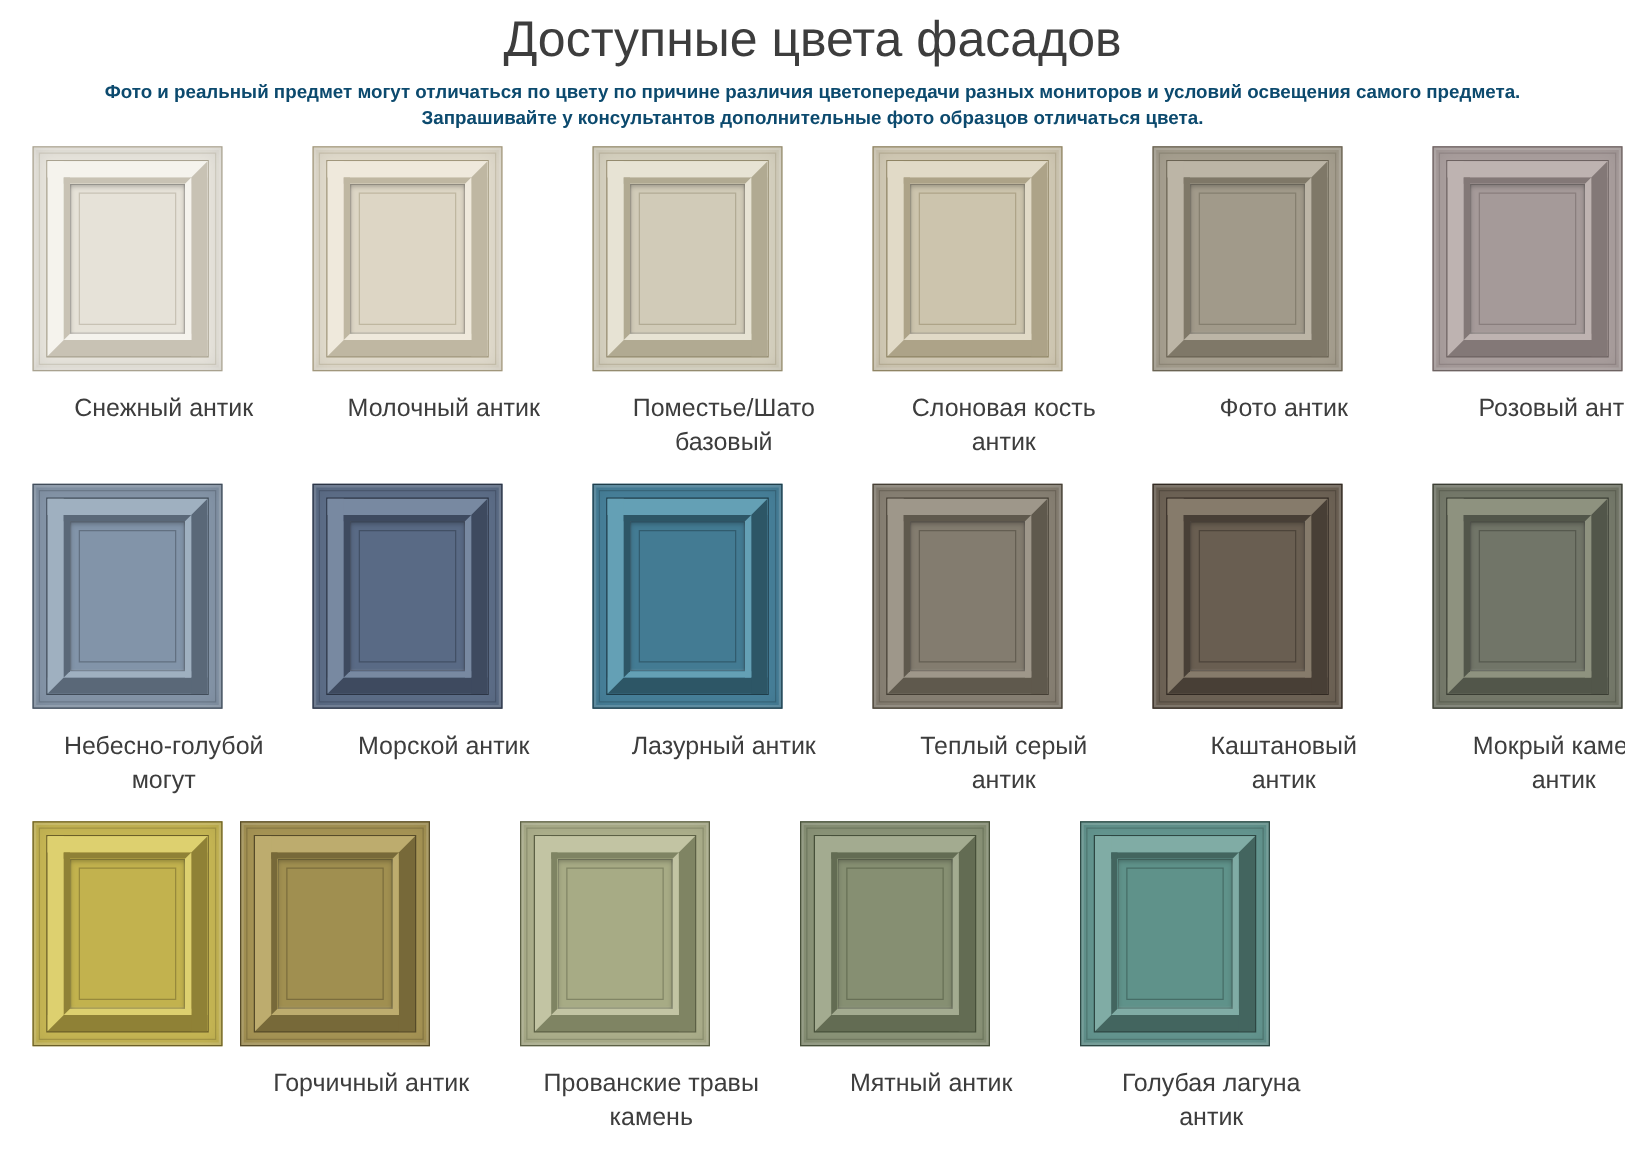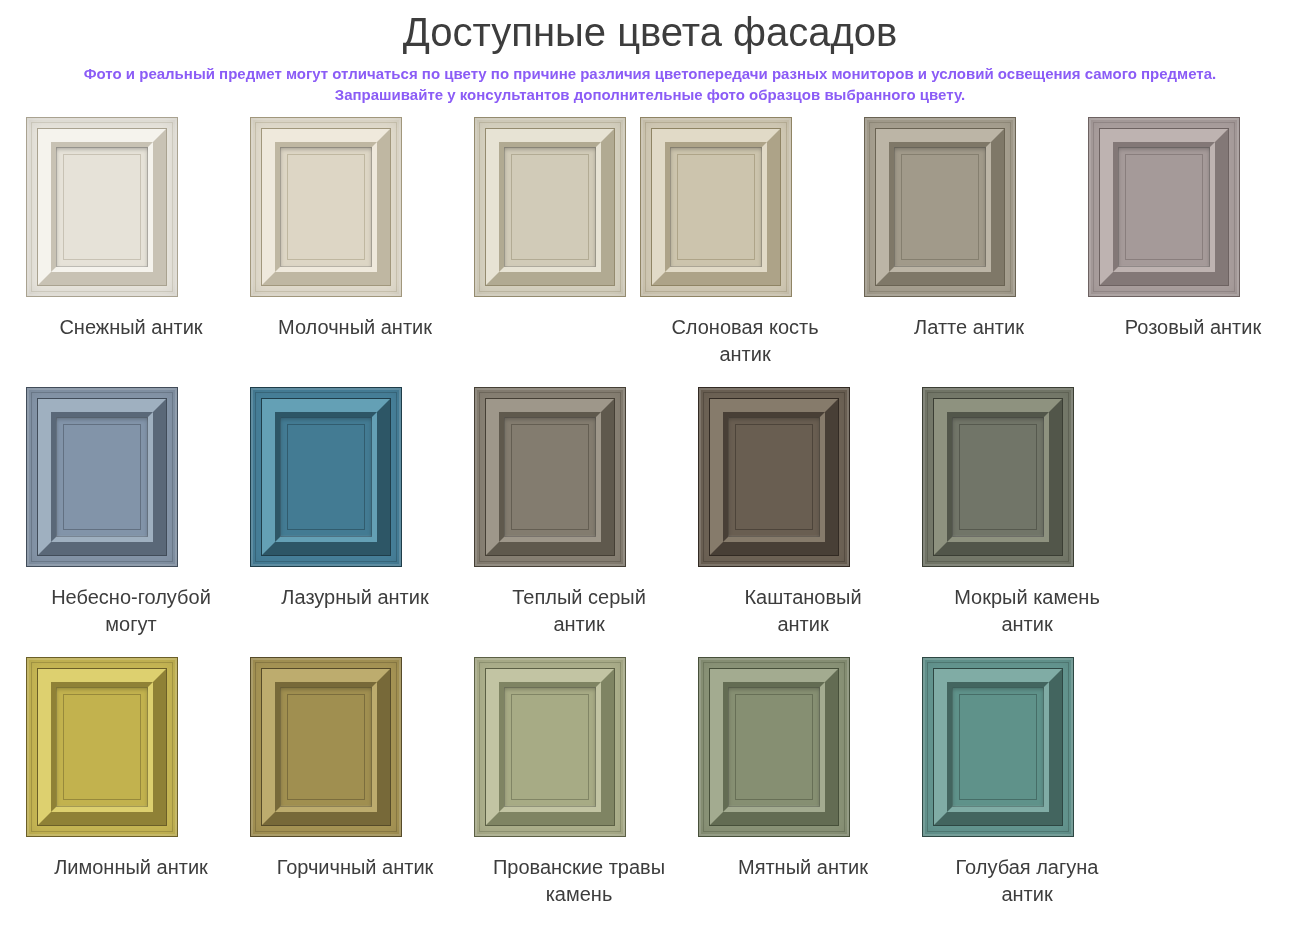--- a/index.html
+++ b/index.html
@@ -15,21 +15,21 @@
     margin:10px 0 8px 0;
     font-size:40px;
     font-weight:400;
     color:#3d3d3d;
     letter-spacing:0px;
   }
   .subtitle{
     margin:0;
     font-size:15px;
     font-weight:700;
-    color:#8b5cf6;
+    color:#0c4a6e;
     line-height:21px;
   }
   .grid{
     margin-top:12px;
   }
   .row{
     display:grid;
     grid-template-columns:repeat(7,1fr);
     column-gap:14px;
     padding:0 26px;
@@ -91,21 +91,21 @@
     white-space:pre-line;
     width:210px;
   }
 </style>
 </head>
 <body>
 
 <div class="header">
   <h1 class="page-title">Доступные цвета фасадов</h1>
   <p class="subtitle">Фото и реальный предмет могут отличаться по цвету по причине различия цветопередачи разных мониторов и условий освещения самого предмета.</p>
-  <p class="subtitle">Запрашивайте у консультантов дополнительные фото образцов выбранного цвету.</p>
+  <p class="subtitle">Запрашивайте у консультантов дополнительные фото образцов отличаться цвета.</p>
 </div>
 
 <div class="grid" id="grid">
     <div class="row row-1">
   <div class="cell">
     <div class="door" style="--base: #e8e5dd; --light: #f5f3ed; --dark: #c8c2b4; --panel: #e6e2d8; --edge: #a9a290;">
       <div class="molding">
         <div class="step">
           <div class="panel"></div>
         </div>
@@ -126,20 +126,22 @@
   </div>
 
   <div class="cell">
     <div class="door" style="--base: #d7d2c0; --light: #e7e3d4; --dark: #b1aa92; --panel: #d1cbb8; --edge: #948b6f;">
       <div class="molding">
         <div class="step">
           <div class="panel"></div>
         </div>
       </div>
     </div>
+    <div class="swatch-label">Поместье/Шато
+базовый</div>
   </div>
 
   <div class="cell">
     <div class="door" style="--base: #d2cab5; --light: #e1dac7; --dark: #ada388; --panel: #ccc4ad; --edge: #8f8464;">
       <div class="molding">
         <div class="step">
           <div class="panel"></div>
         </div>
       </div>
     </div>
@@ -148,21 +150,21 @@
   </div>
 
   <div class="cell">
     <div class="door" style="--base: #a7a090; --light: #bcb5a6; --dark: #7f7868; --panel: #a19a8a; --edge: #6a6353;">
       <div class="molding">
         <div class="step">
           <div class="panel"></div>
         </div>
       </div>
     </div>
-    <div class="swatch-label">Латте антик</div>
+    <div class="swatch-label">Фото антик</div>
   </div>
 
   <div class="cell">
     <div class="door" style="--base: #aa9f9e; --light: #beb3b1; --dark: #837877; --panel: #a59a99; --edge: #6d6261;">
       <div class="molding">
         <div class="step">
           <div class="panel"></div>
         </div>
       </div>
     </div>
@@ -176,20 +178,30 @@
       <div class="molding">
         <div class="step">
           <div class="panel"></div>
         </div>
       </div>
     </div>
     <div class="swatch-label">Небесно-голубой
 могут</div>
   </div>
 
+  <div class="cell">
+    <div class="door" style="--base: #5d6e88; --light: #7889a1; --dark: #3e4a5f; --panel: #596a85; --edge: #2c3545;">
+      <div class="molding">
+        <div class="step">
+          <div class="panel"></div>
+        </div>
+      </div>
+    </div>
+    <div class="swatch-label">Морской антик</div>
+  </div>
 
   <div class="cell">
     <div class="door" style="--base: #47809a; --light: #64a0b5; --dark: #2d5666; --panel: #437b93; --edge: #1f3d49;">
       <div class="molding">
         <div class="step">
           <div class="panel"></div>
         </div>
       </div>
     </div>
     <div class="swatch-label">Лазурный антик</div>
@@ -234,21 +246,20 @@
 </div>
     <div class="row row-3">
   <div class="cell">
     <div class="door" style="--base: #c7b754; --light: #ddd06f; --dark: #8f8136; --panel: #c2b24e; --edge: #6b5f28;">
       <div class="molding">
         <div class="step">
           <div class="panel"></div>
         </div>
       </div>
     </div>
-    <div class="swatch-label">Лимонный антик</div>
   </div>
 
   <div class="cell">
     <div class="door" style="--base: #a79555; --light: #bdac6e; --dark: #776939; --panel: #a08f50; --edge: #564b29;">
       <div class="molding">
         <div class="step">
           <div class="panel"></div>
         </div>
       </div>
     </div>

